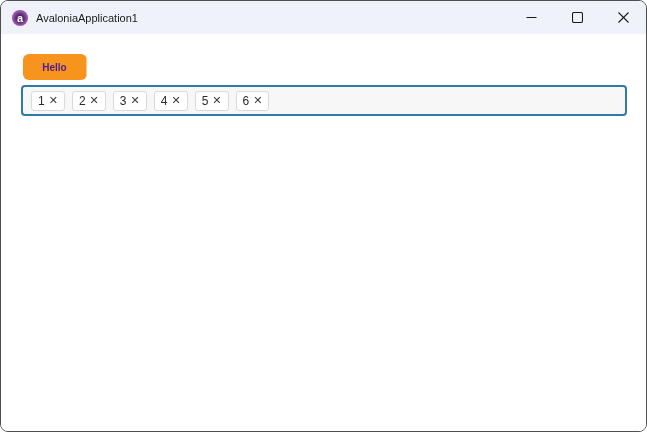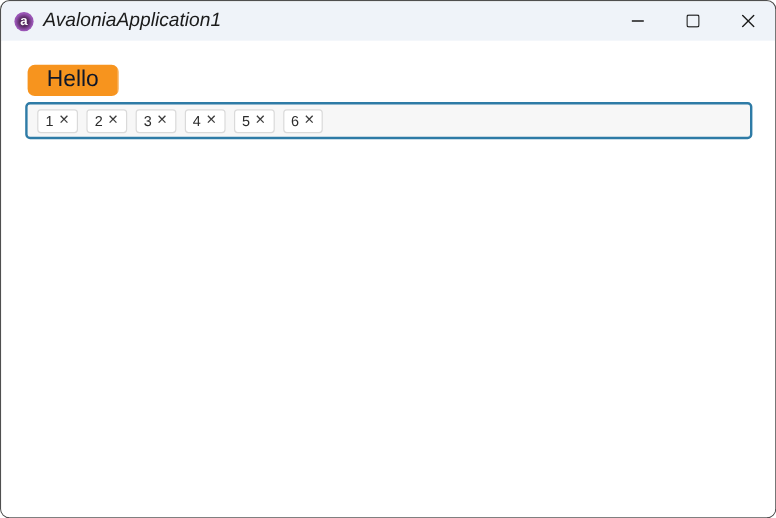--- a/index.html
+++ b/index.html
@@ -29,39 +29,39 @@
     display:flex;align-items:center;justify-content:space-between;
     user-select:none;
   }
   .titlebar-left{display:flex;align-items:center;gap:8px;padding-left:11px;}
   .logo{
     width:16px;height:16px;border-radius:50%;
     background:radial-gradient(circle at 50% 52%, #55285f 0 30%, #9a55b6 62%, var(--logo_purple) 100%);
     color:#ffffff;font-size:11px;font-weight:700;line-height:16px;text-align:center;
     display:inline-block;
   }
-  .title{font-size:16px;color:var(--text_dark);font-style:italic;}
+  .title{font-size:11px;color:var(--text_dark);}
   .titlebar-controls{display:flex;height:33px;}
   .winbtn{
     width:46px;height:33px;border:none;background:transparent;
     display:flex;align-items:center;justify-content:center;cursor:default;
   }
   .winbtn svg{display:block;}
   .winbtn svg *{stroke:#1a1a1a;stroke-width:1.1;fill:none;}
   
   .content{flex:1;background:#ffffff;padding:20px 21px 0 20px;}
   .segmented{
     display:inline-flex;align-items:stretch;
     background:var(--accent_orange);
     border-radius:6px;overflow:hidden;
     height:26px;margin-left:2px;
   }
   .seg-btn{
-    border:none;background:transparent;color:#0f172a;
-    font-size:19px;font-weight:400;
+    border:none;background:transparent;color:#4c1d95;
+    font-size:10px;font-weight:700;
     padding:0 16px;min-width:63px;cursor:pointer;
   }
   .seg-divider{width:1px;background:rgba(255,255,255,0.5);}
   .tagsbox{
     margin-top:5px;
     width:606px;height:31px;
     border:2px solid var(--focus_border);
     border-radius:4px;
     background:var(--tagsbox_bg);
     display:flex;align-items:center;

